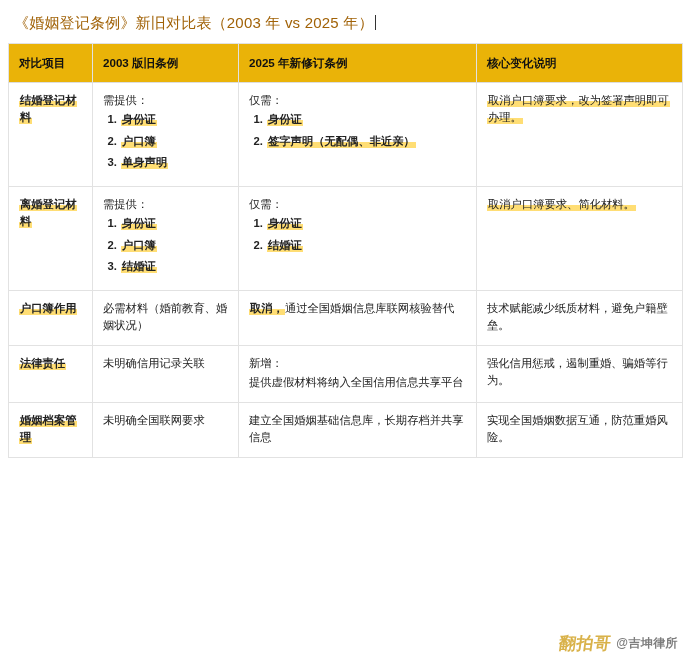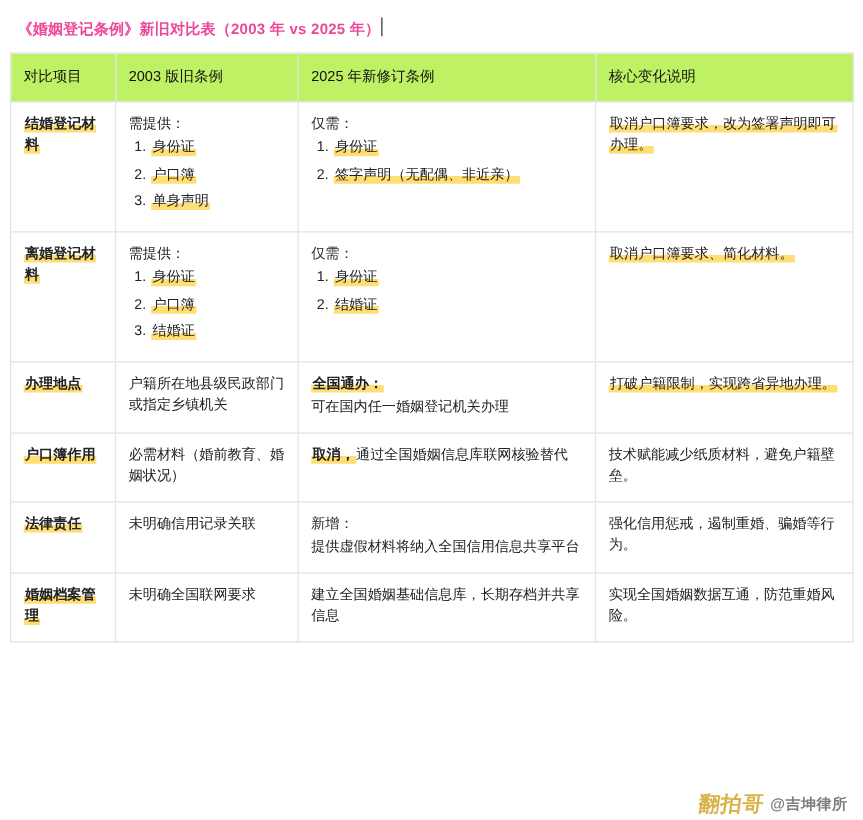--- a/index.html
+++ b/index.html
@@ -15,23 +15,23 @@
     overflow: hidden;
   }
   .page {
     position: relative;
     width: 690px;
     height: 656px;
     box-sizing: border-box;
     padding: 10px 8px 0 8px;
   }
   .doc-title {
-    font-size: 12px;
-    font-weight: bold;
-    color: #ec4899;
+    font-size: 15px;
+    font-weight: normal;
+    color: #a16207;
     letter-spacing: 0.2px;
     padding: 4px 4px 10px 6px;
     white-space: nowrap;
   }
   .doc-title .caret {
     display: inline-block;
     width: 1px;
     height: 15px;
     background: #333;
     vertical-align: -2px;
@@ -46,22 +46,22 @@
   }
   table.cmp th, table.cmp td {
     border: 1px solid #e2e2e2;
     vertical-align: top;
     padding: 9px 10px 10px 10px;
     font-size: 11.3px;
     line-height: 1.55;
     color: #222;
   }
   table.cmp thead th {
-    background: #bef264;
-    font-weight: normal;
+    background: #eab308;
+    font-weight: bold;
     font-size: 11.6px;
     text-align: left;
     padding-top: 10px;
     padding-bottom: 10px;
     color: #111;
     border-bottom: 1px solid #ddd;
   }
   col.c0 { width: 84px; }
   col.c1 { width: 146px; }
   col.c2 { width: 238px; }
@@ -85,20 +85,21 @@
   }
   .lead.b { font-weight: bold; }
   ol.items {
     margin: 2px 0 0 0;
     padding: 0 0 0 17px;
     list-style: decimal;
   }
   ol.items li {
     margin: 2px 0 4px 0;
     padding-left: 1px;
+    font-weight: bold;
   }
   ol.items li::marker {
     color: #222;
   }
   .cell p {
     margin: 0;
   }
 
   
   .watermark {
@@ -184,33 +185,20 @@
           <ol class="items">
             <li><span class="hl">身份证</span></li>
             <li><span class="hl">结婚证</span></li>
           </ol>
         </td>
         <td class="cell">
             <p><span class="hl">取消户口簿要求、简化材料。</span></p>
           </td>
       </tr>
 
-      <tr>
-        <td class="rowlabel"><span class="hl">办理地点</span></td>
-        <td class="cell">
-            <p>户籍所在地县级民政部门或指定乡镇机关</p>
-          </td>
-        <td class="cell">
-          <span class="lead b"><span class="hl">全国通办：</span></span>
-          <p>可在国内任一婚姻登记机关办理</p>
-        </td>
-        <td class="cell">
-            <p><span class="hl">打破户籍限制，实现跨省异地办理。</span></p>
-          </td>
-      </tr>
 
 
       <tr>
         <td class="rowlabel"><span class="hl">户口簿作用</span></td>
         <td class="cell">
             <p>必需材料（婚前教育、婚姻状况）</p>
           </td>
         <td class="cell">
           <p><span class="hl" style="font-weight:bold">取消，</span><span>通过全国婚姻信息库联网核验替代</span></p>
         </td>

